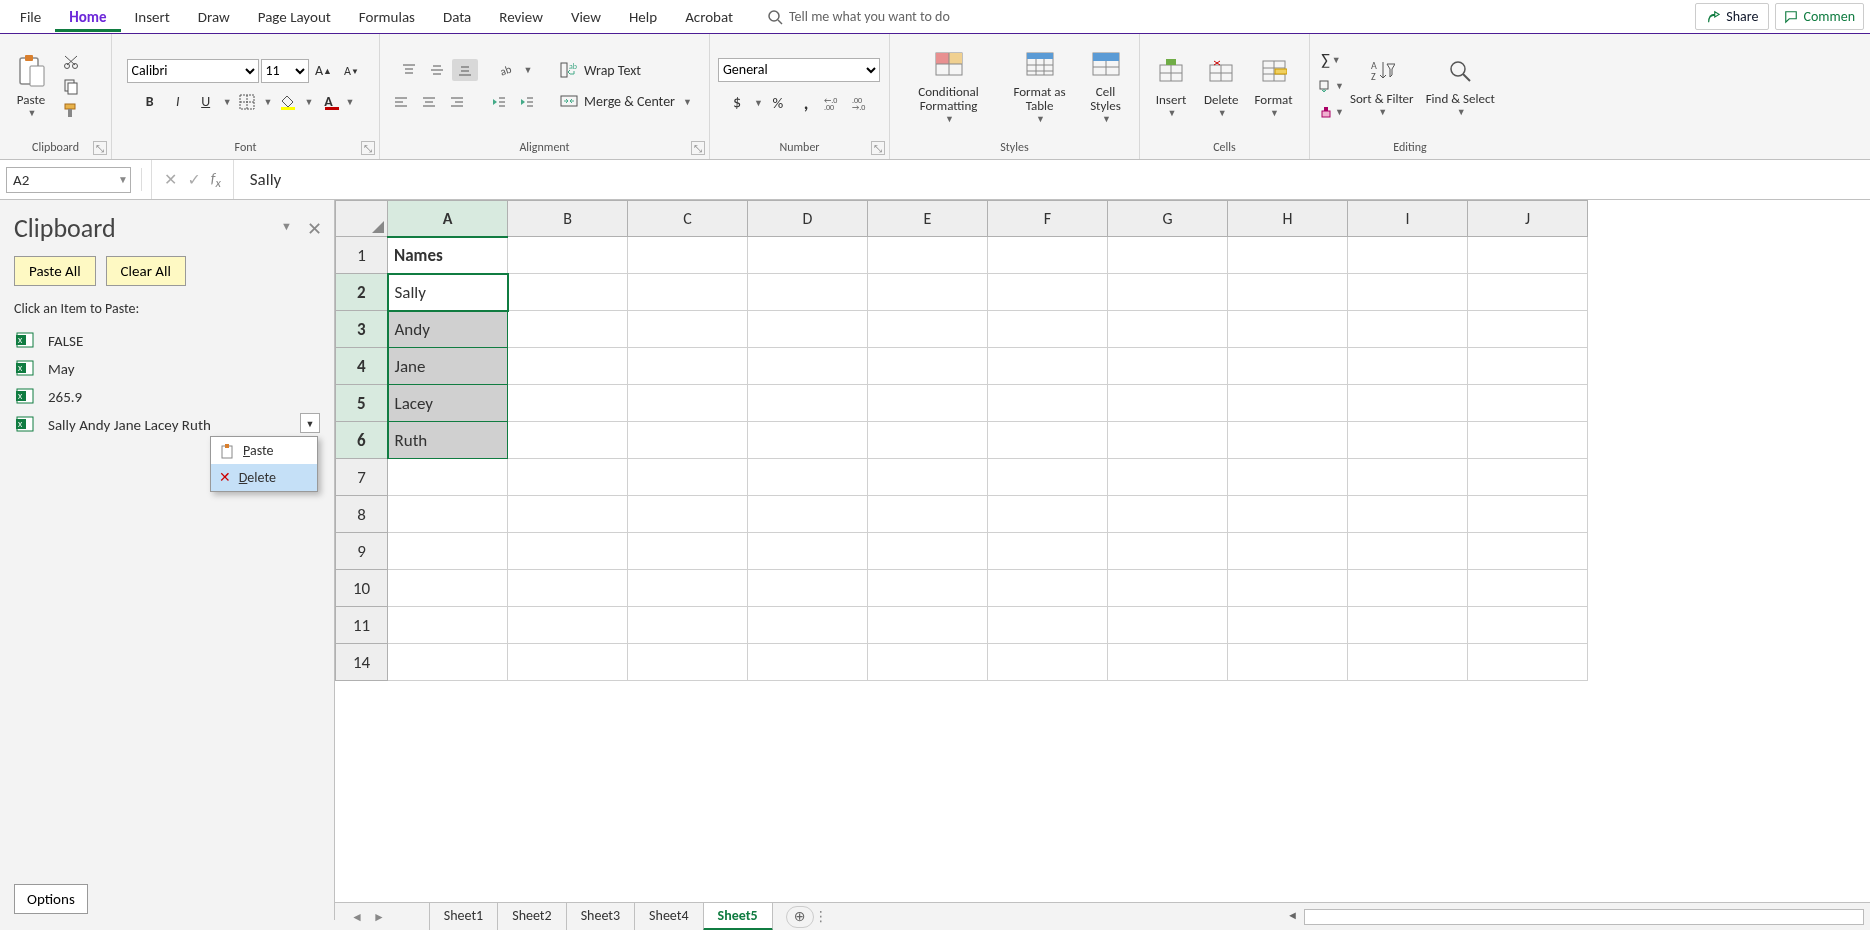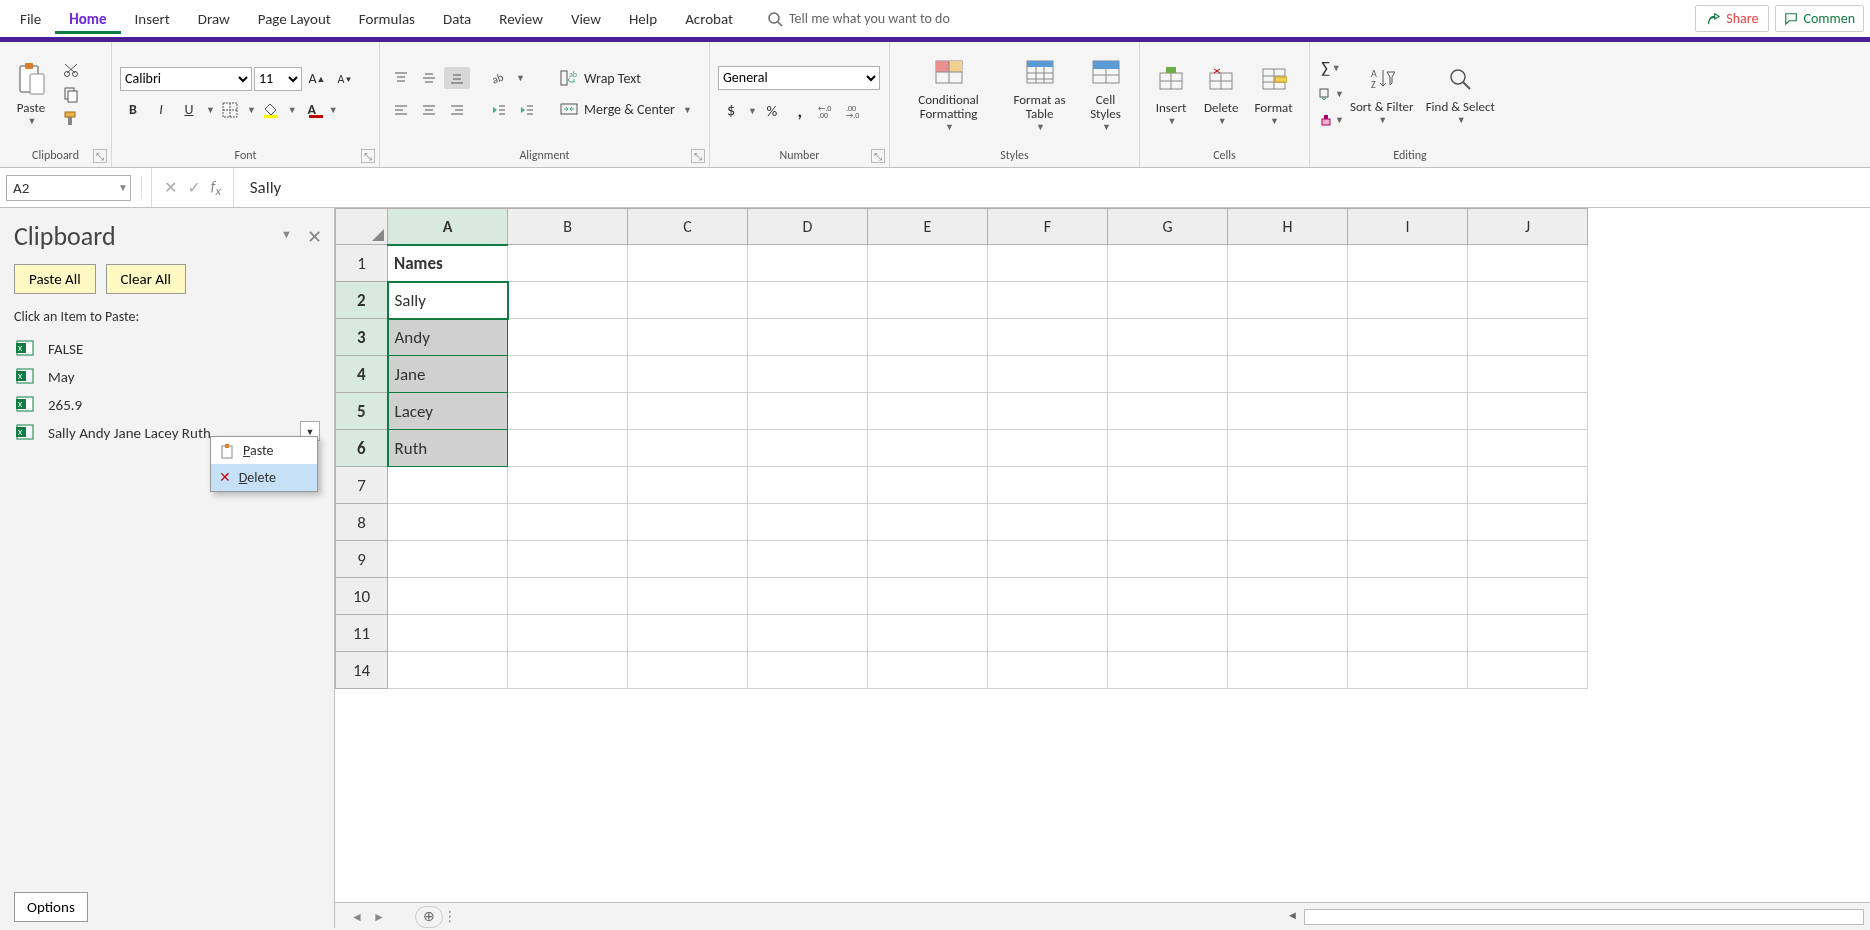--- a/index.html
+++ b/index.html
@@ -1,38 +1,38 @@
 <!DOCTYPE html>
 <html><head>
 <meta charset="utf-8">
 <style>
 * { box-sizing: border-box; margin: 0; padding: 0; font-family: "Segoe UI", Calibri, Arial, sans-serif; }
 body { background: #f3f3f3; width: 1870px; height: 930px; overflow: hidden; font-size: 14px; color: #333; }
 
 
-.menubar { display: flex; align-items: center; height: 42px; background: #fff; border-bottom: 5px solid #4c1d95; padding: 0 6px; }
+.menubar { display: flex; align-items: center; height: 34px; background: #fff; border-bottom: 1px solid #4c1d95; padding: 0 6px; }
 .menubar .tab { padding: 6px 14px; cursor: pointer; font-size: 15px; }
 .menubar .tab.active { color: #6d28d9; font-weight: 600; border-bottom: 3px solid #107c41; padding-bottom: 3px; }
 .menubar .spacer { flex: 1; }
 .menubar .search { display: flex; align-items: center; gap: 6px; color: #666; font-size: 14px; margin-left: 20px; }
-.menubar .btn-share { border: 1px solid #ccc; background: #fff; padding: 4px 10px; display: flex; align-items: center; gap: 6px; font-size: 14px; color: #ef4444; border-radius: 2px; }
+.menubar .btn-share { border: 1px solid #ccc; background: #fff; padding: 4px 10px; display: flex; align-items: center; gap: 6px; font-size: 14px; color: #0f172a; border-radius: 2px; }
 .menubar .btn-comment { border: 1px solid #ccc; background: #fff; padding: 4px 8px; display: flex; align-items: center; gap: 5px; font-size: 14px; color: #107c41; border-radius: 2px; margin-left: 6px; }
 
 
 .ribbon { display: flex; height: 126px; background: #f5f5f5; border-bottom: 1px solid #c0c0c0; }
 .ribbon-group { border-right: 1px solid #d8d8d8; display: flex; flex-direction: column; position: relative; }
 .ribbon-group .content { flex: 1; display: flex; align-items: center; padding: 4px 8px; }
 .ribbon-group .label { text-align: center; font-size: 12px; color: #555; padding: 3px 0 5px 0; position: relative; }
 .ribbon-group .launcher { position: absolute; right: 4px; bottom: 4px; font-size: 10px; color: #777; border: 1px solid #bbb; width: 14px; height: 14px; display: flex; align-items: center; justify-content: center; }
 
 .big-btn { display: flex; flex-direction: column; align-items: center; justify-content: center; padding: 2px 6px; cursor: pointer; font-size: 13px; }
 .big-btn .icon { width: 34px; height: 34px; margin-bottom: 4px; display:flex; align-items:center; justify-content:center; }
 .small-btn { width: 26px; height: 22px; display: flex; align-items: center; justify-content: center; cursor: pointer; border-radius: 2px; }
 .col { display: flex; flex-direction: column; gap: 2px; }
-.row { display: flex; align-items: center; gap: 2px; }
+.row { display: flex; align-items: center; gap: 2px; justify-content: center; }
 .ribbon-text-btn { display: flex; align-items: center; gap: 6px; padding: 2px 6px; cursor: pointer; font-size: 14px; }
 select.ribbon-select { border: 1px solid #b0b0b0; background: #fff; height: 24px; font-size: 14px; }
 .caret { font-size: 9px; color: #666; margin-left: 2px; }
 
 
 .formula-bar { display: flex; align-items: center; height: 40px; background: #fff; border-bottom: 1px solid #c0c0c0; }
 .name-box { width: 125px; border: 1px solid #b0b0b0; margin: 0 6px; height: 26px; display: flex; align-items: center; padding: 0 6px; background: #fff; font-size: 15px; position: relative; }
 .name-box .dd { position: absolute; right: 2px; font-size: 10px; color: #888; }
 .fx-btns { display: flex; gap: 10px; padding: 0 12px; color: #888; border-left:1px solid #ddd; border-right:1px solid #ddd; height:100%; align-items:center; }
 .formula-input { flex: 1; padding: 0 16px; font-size: 17px; }
@@ -738,18 +738,25 @@
     </tbody>
       </table>
   </div>
 </div>
 
 <div class="sheet-bar">
   <div class="sheet-nav">
     <span>◄</span>
     <span>►</span>
   </div>
+  <div class="sheet-tabs">
+    <div class="sheet-tab">Sheet1</div>
+    <div class="sheet-tab">Sheet2</div>
+    <div class="sheet-tab">Sheet3</div>
+    <div class="sheet-tab">Sheet4</div>
+    <div class="sheet-tab active">Sheet5</div>
+  </div>
   <div class="add-sheet">⊕</div>
   <div class="hscroll">
     <span style="margin-right:8px;color:#888">⋮</span>
     <div class="track"></div>
   </div>
 </div>
 
 </body></html>

